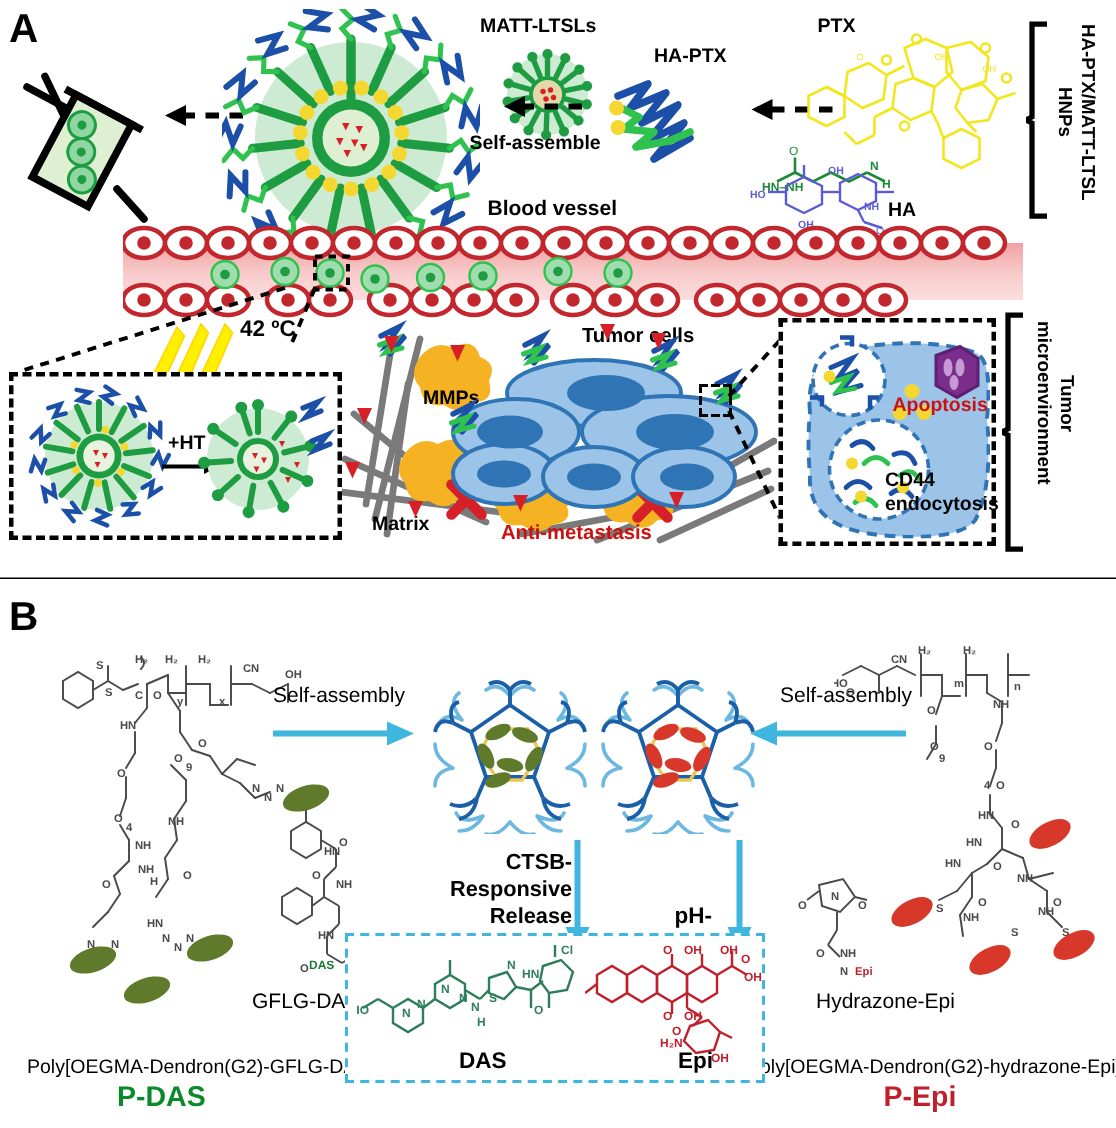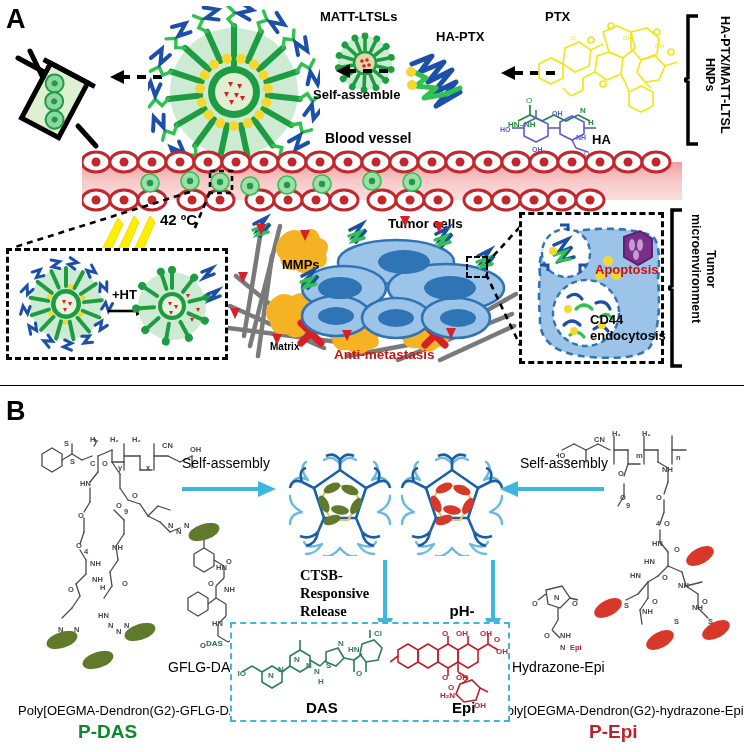--- a/index.html
+++ b/index.html
@@ -524,21 +524,21 @@
       <line x1="8" y1="60" x2="90" y2="128"></line>
       <line x1="2" y1="90" x2="96" y2="132"></line>
       <line x1="0" y1="112" x2="110" y2="126"></line>
       <line x1="44" y1="40" x2="30" y2="140"></line>
       <line x1="120" y1="140" x2="240" y2="118"></line>
       <line x1="170" y1="144" x2="284" y2="98"></line>
       <line x1="196" y1="130" x2="288" y2="78"></line>
       <line x1="212" y1="144" x2="286" y2="110"></line>
     </g>
   </svg>
-  <div class="lbl" style="left:248px;top:342px;font-size:10px;margin-left:22px;">Matrix</div>
+  <div class="lbl" style="left:248px;top:342px;font-size:13px;">Matrix</div>
 
   <svg style="position:absolute;left:262px;top:226px;" width="250" height="130" viewBox="0 0 250 130">
     <g fill="#f5b324">
       <path d="M18 12 q10 -12 22 -6 q14 -8 18 6 q12 4 6 16 q4 14 -10 14 q-8 10 -20 2 q-14 2 -16 -12 q-8 -8 0 -20 z"></path>
       <path d="M8 76 q10 -12 22 -6 q14 -8 18 6 q12 4 6 16 q4 14 -10 14 q-8 10 -20 2 q-14 2 -16 -12 q-8 -8 0 -20 z"></path>
       <path d="M70 96 q10 -12 22 -6 q14 -8 18 6 q12 4 6 16 q4 10 -10 12 q-8 8 -20 0 q-14 2 -16 -10 q-8 -8 0 -18 z"></path>
       <path d="M140 92 q10 -12 22 -6 q14 -8 18 6 q12 4 6 16 q4 12 -10 13 q-8 9 -20 1 q-14 2 -16 -11 q-8 -8 0 -19 z"></path>
     </g>
   </svg>
   <div class="lbl" style="left:282px;top:218px;font-size:13px;margin-top:40px;">MMPs</div>
@@ -834,21 +834,21 @@
     <g fill="#5f7a2a">
       <ellipse cx="44" cy="36" rx="9" ry="4.5" transform="rotate(-25 44 36)"></ellipse>
       <ellipse cx="62" cy="38" rx="9" ry="4.5" transform="rotate(20 62 38)"></ellipse>
       <ellipse cx="36" cy="52" rx="9" ry="4.5" transform="rotate(65 36 52)"></ellipse>
       <ellipse cx="68" cy="54" rx="9" ry="4.5" transform="rotate(-60 68 54)"></ellipse>
       <ellipse cx="52" cy="58" rx="9" ry="4.5" transform="rotate(10 52 58)"></ellipse>
       <ellipse cx="44" cy="68" rx="9" ry="4.5" transform="rotate(-20 44 68)"></ellipse>
     </g>
   </svg>
 
-  <div class="lbl" style="left:300px;top:566px;font-size:14.5px;white-space:pre;text-align:left;line-height:1.25;font-family:Liberation Serif, serif;">CTSB-
+  <div class="lbl" style="left:300px;top:566px;font-size:14.5px;white-space:pre;text-align:right;line-height:1.25;">CTSB-
 Responsive
 Release</div>
   <svg style="position:absolute;left:374px;top:560px;" width="22" height="78" viewBox="0 0 22 78">
     <line x1="11" y1="0" x2="11" y2="60" stroke="#3fb6dd" stroke-width="4"></line>
     <polygon points="11,76 3,58 19,58" fill="#3fb6dd"></polygon>
   </svg>
 
   <svg style="position:absolute;left:400px;top:452px;" width="104" height="104" viewBox="0 0 104 104">
     <g stroke="#6cb8e0" stroke-width="2.4" fill="none" stroke-linecap="round">
       <path d="M52 12 q-8 -10 -16 -4 M52 12 q8 -10 16 -4"></path>
@@ -986,21 +986,21 @@
     <g fill="#4a4a4a" font-size="7.5" font-weight="bold">
       <text x="12" y="26">O</text>
       <text x="52" y="26">O</text>
       <text x="34" y="20">N</text>
       <text x="24" y="58">O</text>
       <text x="40" y="58">NH</text>
       <text x="40" y="70">N</text>
     </g>
     <text x="50" y="70" fill="#c0202b" font-size="7.5" font-weight="bold">Epi</text>
   </svg>
-  <div class="lbl" style="left:512px;top:660px;font-size:14px;font-weight:normal;">Hydrazone-Epi</div>
+  <div class="lbl" style="left:544px;top:660px;font-size:14px;font-weight:normal;">Hydrazone-Epi</div>
 
   <div class="lbl" style="left:498px;top:704px;font-size:13px;font-weight:normal;">Poly[OEGMA-Dendron(G2)-hydrazone-Epi]</div>
   <div class="lbl brandred" style="left:589px;top:722px;font-size:19px;">P-Epi</div>
 
   <div style="position:absolute;left:230px;top:622px;width:280px;height:100px;border:2.4px dashed #3fb6dd;box-sizing:border-box;background:#fff;"></div>
 
   <svg style="position:absolute;left:238px;top:630px;" width="148" height="70" viewBox="0 0 148 70">
     <g stroke="#2e7d5b" stroke-width="1.6" fill="none">
       <line x1="4" y1="42" x2="14" y2="36"></line>
       <line x1="14" y1="36" x2="24" y2="42"></line>

